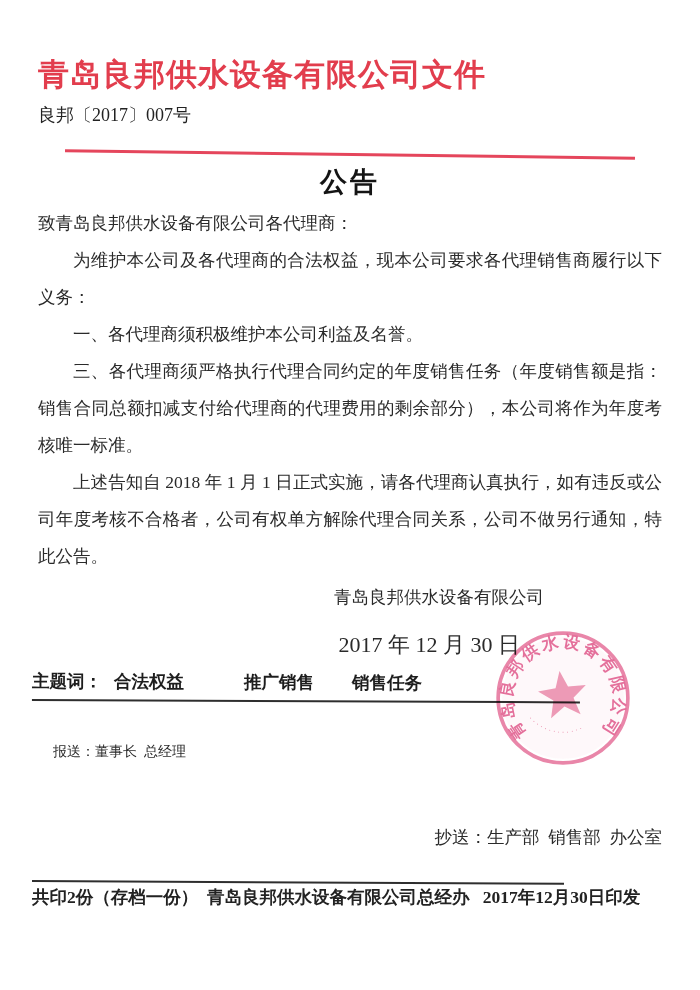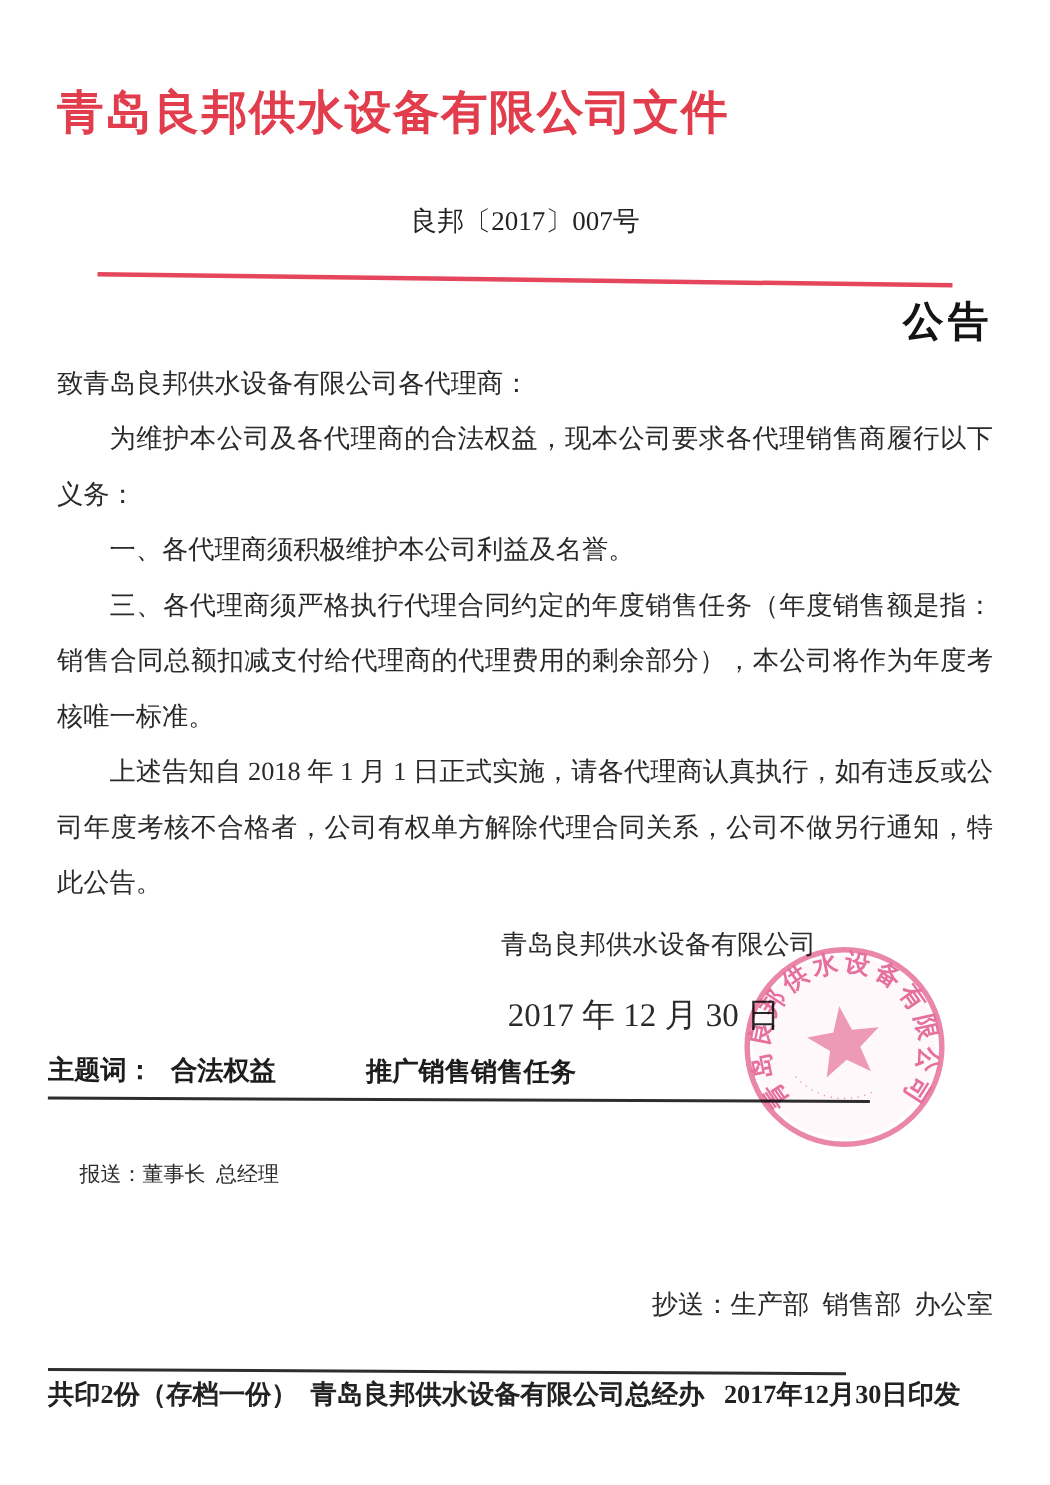--- a/index.html
+++ b/index.html
@@ -15,34 +15,34 @@
 
   .org-title{
     padding-top:54px;
     font-size:31px;
     line-height:42px;
     font-weight:700;
     letter-spacing:1px;
     color:#e23d4d;
   }
   .doc-num{
-    text-align:center;
+    text-align:left;
     font-size:18px;
     line-height:22px;
-    margin-top:40px;
+    margin-top:8px;
     color:#222;
   }
   .red-rule{
     margin:27px auto 0;
     width:570px;height:2.5px;
     background:#e5465c;
     transform:rotate(0.75deg);
   }
   .notice-heading{
-    text-align:right;
+    text-align:center;
     font-size:27px;
     line-height:34px;
     font-weight:700;
     letter-spacing:3px;
     margin-top:9px;
     color:#141414;
   }
   .body-text{
     margin-top:6px;
     font-size:17.5px;
@@ -77,21 +77,21 @@
     font-weight:700;
     line-height:24px;
     padding-bottom:6px;
     border-bottom:2px solid #2e2e2e;
     transform:rotate(0.25deg);
     transform-origin:left center;
     color:#1d1d1d;
   }
   .subject-row .term1{margin-left:12px;text-align:right;}
   .subject-row .term2{margin-left:60px;}
-  .subject-row .term3{}
+  .subject-row .term3{margin-left:38px;}
   .report-row{margin-top:15px;font-size:14px;line-height:24px;white-space:pre-wrap;}
   .cc-row{margin-top:13px;font-size:17.5px;line-height:24px;white-space:pre-wrap;text-align:right;}
   .print-block{margin-top:7px;}
   .print-rule-top{width:532px;height:2px;background:#2e2e2e;transform:rotate(0.3deg);transform-origin:left center;}
   .print-row{font-size:17.5px;line-height:24px;padding:3px 0 4px;white-space:pre-wrap;font-weight:600;color:#222;}
 
   .seal{
     position:absolute;
     left:489px;top:624px;
     width:148px;height:148px;

